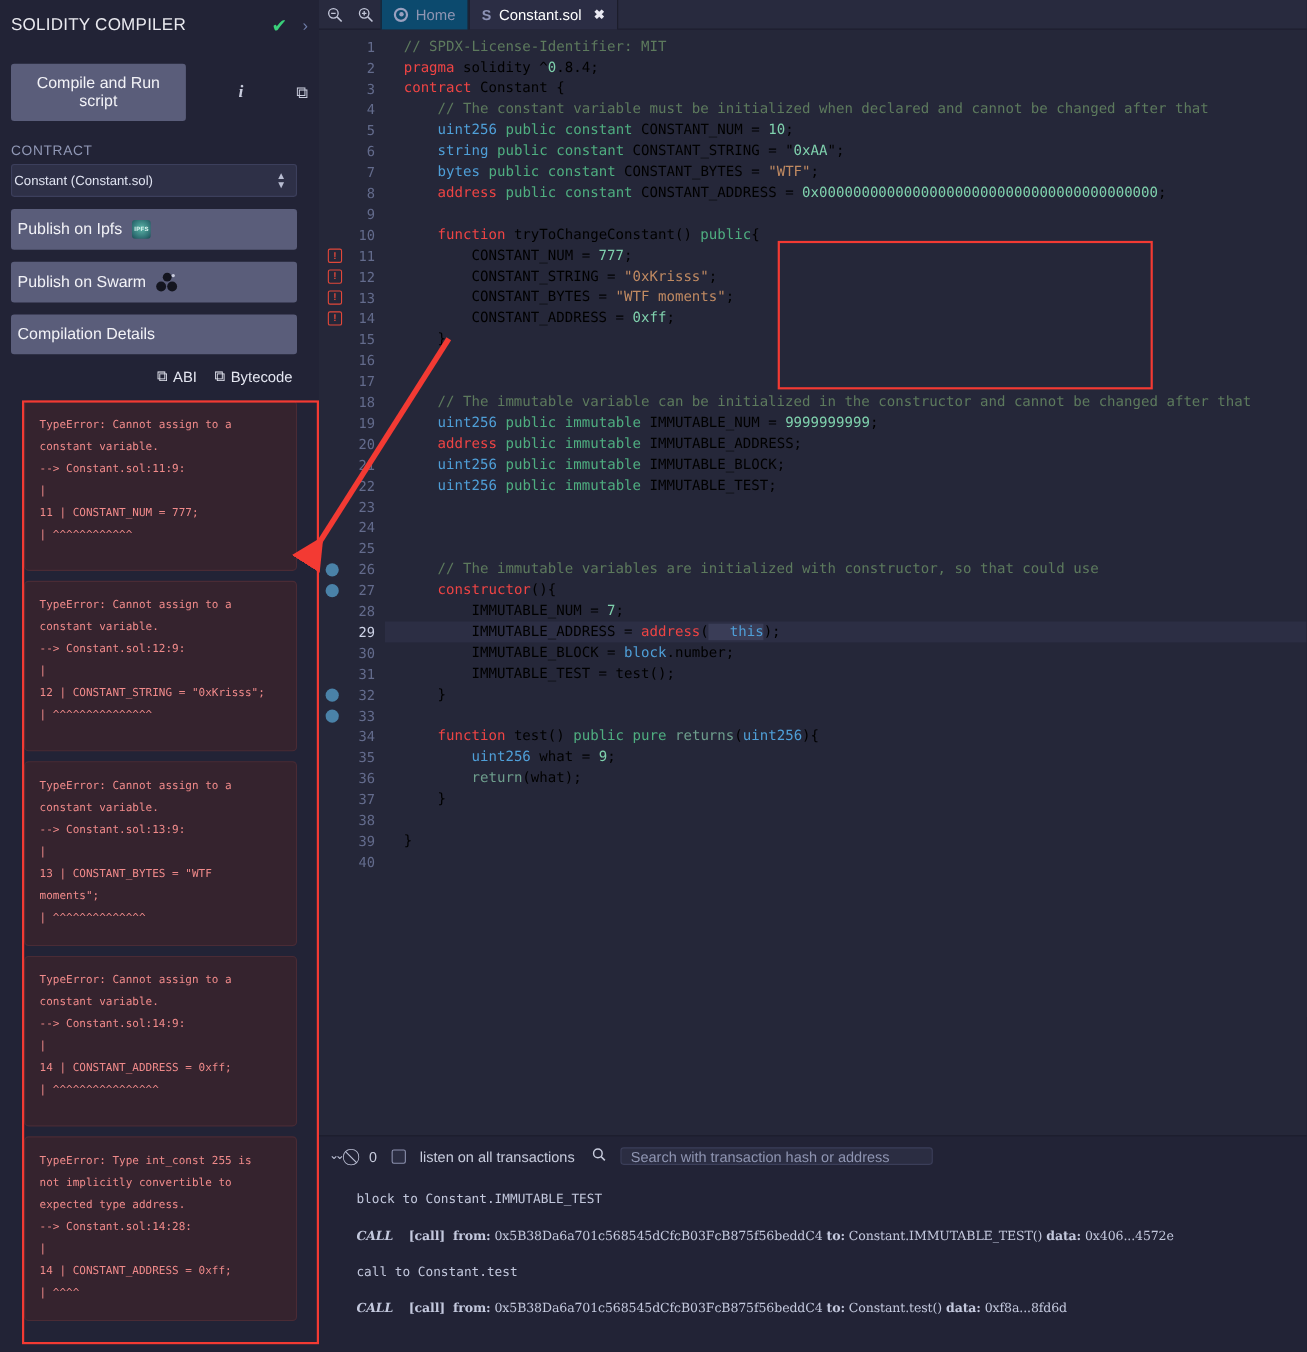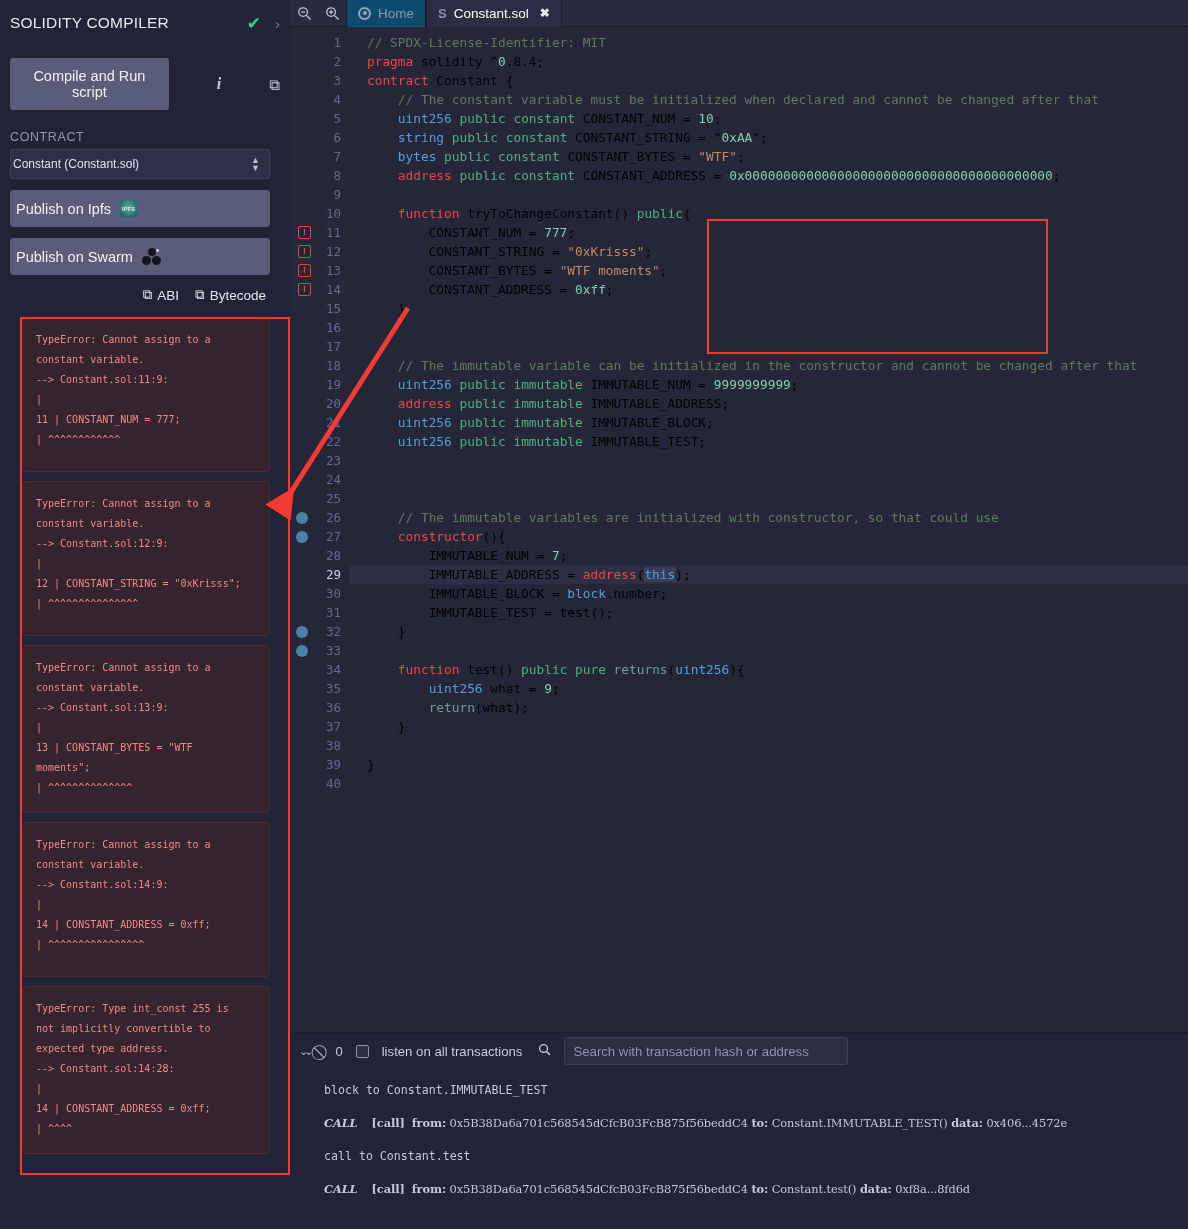--- a/index.html
+++ b/index.html
@@ -178,21 +178,21 @@
   }
   .cl { height: 19px; line-height: 19px; padding-left: 17px; }
   .cl.hl { background: #2c2e44; }
   
   .c-com  { color: #5d7a5d; }
   .c-kw   { color: #ef4444; }
   .c-kw2  { color: #4fae80; }
   .c-type { color: #4f9fd8; }
   .c-str  { color: #c08a62; }
   .c-num  { color: #7fd1ad; }
-  .c-this { color: #4f9fd8; background:#3a3d57; }
+  .c-this { color: #4f9fd8; background:#3a3d57;padding-left:19px; }
   .c-ret2 { color: #6e9e8d; }
 
   #code-hl-box {
     position: absolute; left: 417px; top: 192px; width: 341px; height: 135px;
     border: 2.5px solid #f33a33; pointer-events: none; z-index: 4;
   }
   #arrow-svg {
     position: absolute; left: 0; top: 0; width: 1188px; height: 1229px;
     pointer-events: none; z-index: 50;
   }
@@ -205,21 +205,21 @@
   }
   .t-ic { color: #b9bdd2; font-size: 14px; cursor: pointer; line-height:1;}
   .t-zero { color: #c8ccdd; font-size: 13px; }
   .t-chk {
     width: 13px; height: 13px; border: 1px solid #8b90ad; border-radius: 2px;
     background: #2b2d42; cursor: pointer;
   }
   .t-lbl { color: #c8ccdd; font-size: 13.2px; }
   .t-search-ic { color: #c8ccdd; font-size: 13px; margin-left: 3px; }
   #term-input {
-    flex: 0 0 284px; height: 28px; background: #2b2d42;
+    flex: 0 0 284px; height: 16px; background: #2b2d42;
     border: 1px solid #3b3e59; border-radius: 3px;
     color: #cfd3e4; font-size: 13.2px; padding: 0 8px;
     font-family: "Liberation Sans", sans-serif;
   }
   #term-input::placeholder { color: #8f95b2; }
   #term-body { flex: 1 1 auto; overflow: hidden; padding: 6px 0 0 34px; }
   .t-line {
     font-family: "DejaVu Sans Mono", monospace; font-size: 11.6px;
     color: #c3c8dd; height: 30px; line-height: 30px;
   }
@@ -266,20 +266,21 @@
       <button class="btn btn-wide">
         <span>Publish on Swarm</span>
         <span class="swarm-badge">
             <i></i>
             <i></i>
             <i></i>
             <i></i>
           </span>
       </button>
 
+      <button class="btn btn-wide">Compilation Details</button>
 
       <div class="abi-row">
         <span class="abi-item">
           <span>⧉</span>
           <span>ABI</span>
         </span>
         <span class="abi-item">
           <span>⧉</span>
           <span>Bytecode</span>
         </span>

